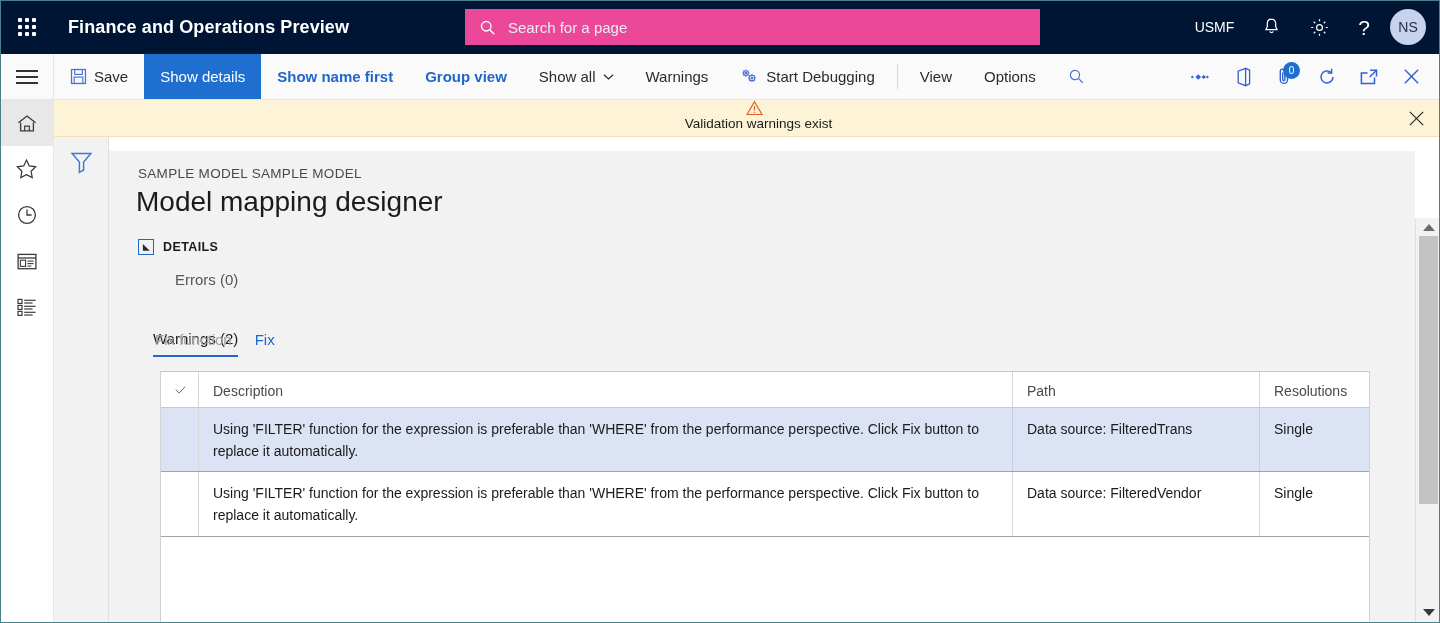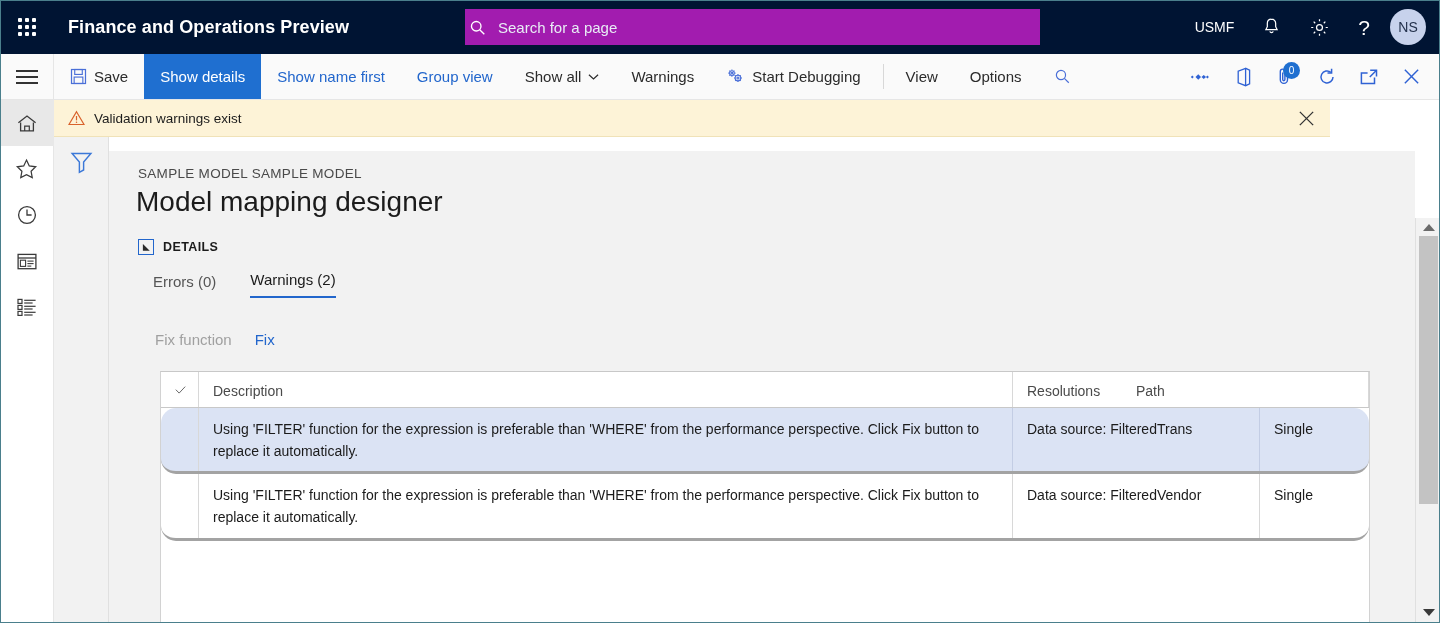--- a/index.html
+++ b/index.html
@@ -26,21 +26,21 @@
     display: grid; grid-template-columns: repeat(3, 4px);
     grid-template-rows: repeat(3, 4px); gap: 3px;
   }
   .waffle-grid i { display: block; width: 4px; height: 4px; background: #fff; border-radius: 1px; }
   .app-title {
     color: #ffffff; font-size: 18px; font-weight: bold;
     margin-left: 14px; white-space: nowrap; letter-spacing: .1px;
   }
   .search-box {
     position: absolute; left: 465px; top: 9px; width: 575px; height: 36px;
-    background: #a21caf; display: flex; align-items: center; padding: 0 4px;
+    background: #ec4899; display: flex; align-items: center; padding: 0 14px;
     cursor: text;
   }
   .search-box .ph { color: #e8edf5; font-size: 15px; margin-left: 12px; }
   .topright {
     position: absolute; right: 0; top: 0; height: 54px;
     display: flex; align-items: center; gap: 0px;
   }
   .topright .tr-item {
     height: 54px; display: flex; align-items: center; justify-content: center;
     color: #ffffff; font-size: 14px; cursor: pointer; padding: 0 14px;
@@ -62,42 +62,42 @@
     width: 54px; display: flex; flex-direction: column; align-items: center;
     justify-content: center; gap: 4px; cursor: pointer;
     border-right: 1px solid #e6e6e6; background: #fafafa;
   }
   .hamburger i { display: block; width: 22px; height: 2px; background: #333; }
   .cmd-btn {
     display: flex; align-items: center; gap: 7px;
     padding: 0 16px; font-size: 15px; color: #2b2b2b;
     cursor: pointer; white-space: nowrap;
   }
-  .cmd-btn.link { color: #2266cc; }
+  .cmd-btn.link { color: #2266cc; font-weight: bold; }
   .cmd-btn.active { background: #1f6fd0; color: #ffffff; font-weight: normal; align-items: center; }
   .cmd-sep { width: 1px; background: #d8d8d8; margin: 10px 6px; }
   .cmdright {
     margin-left: auto; display: flex; align-items: center; padding-right: 8px;
   }
   .cmdright .ic {
     width: 42px; height: 46px; display: flex; align-items: center;
     justify-content: center; cursor: pointer; position: relative;
   }
   .badge {
     position: absolute; top: 8px; right: 6px;
     background: #1f6fd0; color: #fff; font-size: 10px;
     width: 17px; height: 17px; border-radius: 50%;
     display: flex; align-items: center; justify-content: center;
   }
 
   
   .msgbar {
-    position: absolute; top: 100px; left: 54px; width: 1276px; height: 37px;
+    position: absolute; top: 100px; left: 54px; width: 1386px; height: 37px;
     background: #fdf3d7; display: flex; align-items: center;
-    padding-left: 14px; border-bottom: 1px solid #f0e2b8;
+    padding-left: 14px; border-bottom: 1px solid #f0e2b8; flex-direction: column;
   }
   .msgbar .txt { font-size: 13.5px; color: #1b1b1b; margin-left: 9px; }
   .msgbar .close {
     position: absolute; right: 14px; top: 9px; cursor: pointer;
     color: #333;
   }
 
   
   .rail {
     position: absolute; top: 100px; left: 0; width: 54px; height: 523px;
@@ -136,21 +136,21 @@
     display: flex; align-items: center; gap: 9px; cursor: pointer;
   }
   .expander {
     width: 16px; height: 16px; border: 1px solid #2266cc;
     display: flex; align-items: center; justify-content: center;
   }
   .details-hdr .lbl { font-size: 12.5px; font-weight: bold; color: #1b1b1b; letter-spacing: .4px; }
 
   .tabs {
     position: absolute; left: 44px; top: 120px;
-    display: flex; align-items: flex-end; gap: 34px;
+    display: flex; align-items: flex-end; gap: 34px; flex-direction: column;
   }
   .tab {
     font-size: 15px; color: #555; padding-bottom: 8px; cursor: pointer;
   }
   .tab.active { color: #1b1b1b; border-bottom: 2px solid #2266cc; }
 
   .actions {
     position: absolute; left: 46px; top: 180px;
     display: flex; align-items: center; gap: 23px;
   }
@@ -168,21 +168,21 @@
   .ghead { border-bottom: 1px solid #c8c8c8; height: 36px; background: #fff; justify-content: center; }
   .gcell {
     padding: 11px 12px 9px 14px; font-size: 14px; color: #1b1b1b;
     line-height: 1.55; border-right: 1px solid #d8d8d8;
   }
   .ghead .gcell { color: #4a4a4a; font-size: 14px; padding-top: 9px; }
   .c-check { width: 38px; display: flex; align-items: center; justify-content: center; }
   .c-desc { width: 814px; }
   .c-path { width: 247px; }
   .c-res  { width: 109px; border-right: none; }
-  .grow.data { min-height: 52px; border-bottom: 3px solid #a3a3a3; border-radius: 15px; }
+  .grow.data { min-height: 52px; border-bottom: 1px solid #a3a3a3; }
   .grow.selected { background: #dbe3f4; }
   .grow.selected .gcell { border-right-color: #c3cde4; }
   .grow.data .c-check { border-right: 1px solid #d8d8d8; }
   .gblank { height: 160px; }
 
   
   .vscroll {
     position: absolute; right: 0px; top: 218px; width: 25px; height: 405px;
     background: #f2f2f2; border-left: 1px solid #e0e0e0;
   }
@@ -458,22 +458,22 @@
     </div>
 
     <div class="grid">
       <div class="grow ghead">
         <div class="gcell c-check">
           <svg width="15" height="12" viewBox="0 0 16 13">
             <path d="M1.2 6 L6 11 L14.8 1.6" fill="none" stroke="#555" stroke-width="1.3"></path>
           </svg>
         </div>
         <div class="gcell c-desc">Description</div>
+        <div class="gcell c-path">Path</div>
         <div class="gcell c-res">Resolutions</div>
-        <div class="gcell c-path">Path</div>
       </div>
 
       <div class="grow data selected">
         <div class="gcell c-check"></div>
         <div class="gcell c-desc">Using 'FILTER' function for the expression is preferable than 'WHERE' from the performance perspective. Click Fix button to replace it automatically.</div>
         <div class="gcell c-path">Data source: FilteredTrans</div>
         <div class="gcell c-res">Single</div>
       </div>
 
       <div class="grow data">

